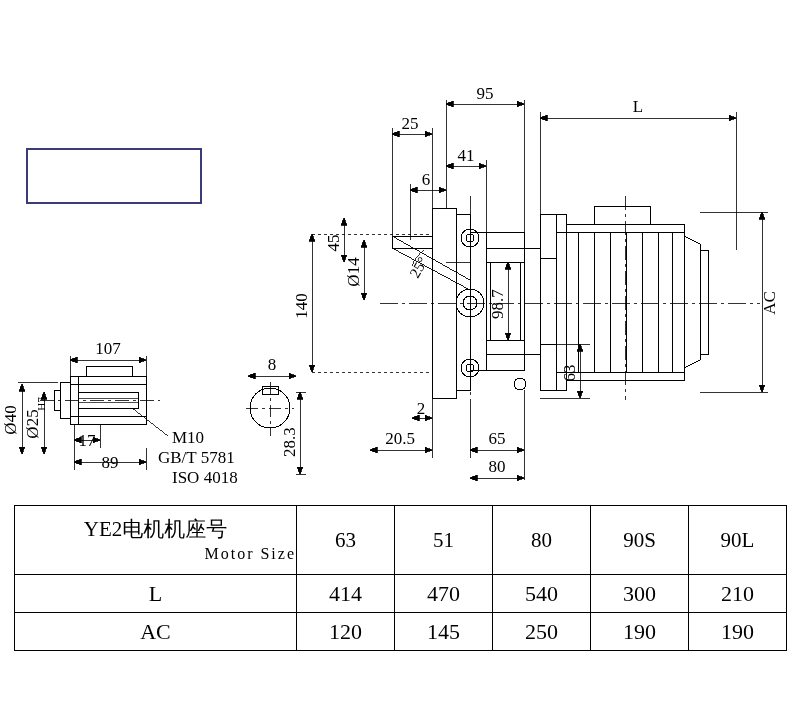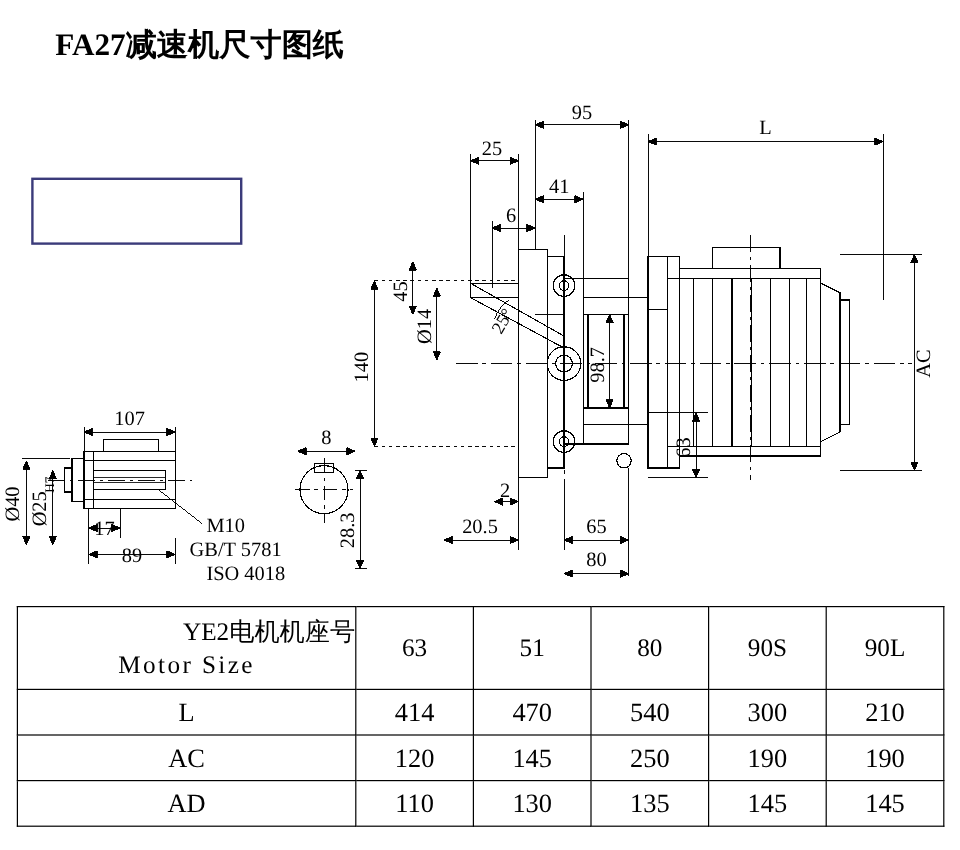--- a/index.html
+++ b/index.html
@@ -86,40 +86,39 @@
     padding: 0;
   }
   table.spec td.head-cell {
     height: 68px;
     font-size: 21px;
     line-height: 1.35;
   }
   .cn-line {
     font-size: 21px;
     display: block;
-    text-align: right;
   }
   .en-line {
-    font-size: 21px;
+    font-size: 16px;
     display: block;
     letter-spacing: 2px;
+    text-align: right;
   }
   .row-label {
     font-size: 22px;
   }
   
   col.c0 { width: 282px; }
   col.cx { width: 98px; }
 </style>
 </head>
 <body>
 
 <div class="page">
 
-  <div class="title">FA27减速机尺寸图纸</div>
 
   <div class="logo-box"></div>
 
   <svg class="drawing" viewBox="0 0 800 500" xmlns="http://www.w3.org/2000/svg">
     <g fill="none" stroke="#000" stroke-width="1" shape-rendering="crispEdges">
 
       <rect x="432" y="208" width="24" height="190"></rect>
       <rect x="456" y="214" width="14" height="176"></rect>
 
       <path d="M470 218 L470 386"></path>
@@ -379,25 +378,17 @@
           <td>210</td>
         </tr>
         <tr>
           <td class="row-label">AC</td>
           <td>120</td>
           <td>145</td>
           <td>250</td>
           <td>190</td>
           <td>190</td>
         </tr>
-        <tr>
-          <td class="row-label">AD</td>
-          <td>110</td>
-          <td>130</td>
-          <td>135</td>
-          <td>145</td>
-          <td>145</td>
-        </tr>
       </tbody>
     </table>
   </div>
 
 </div>
 
 </body></html>

